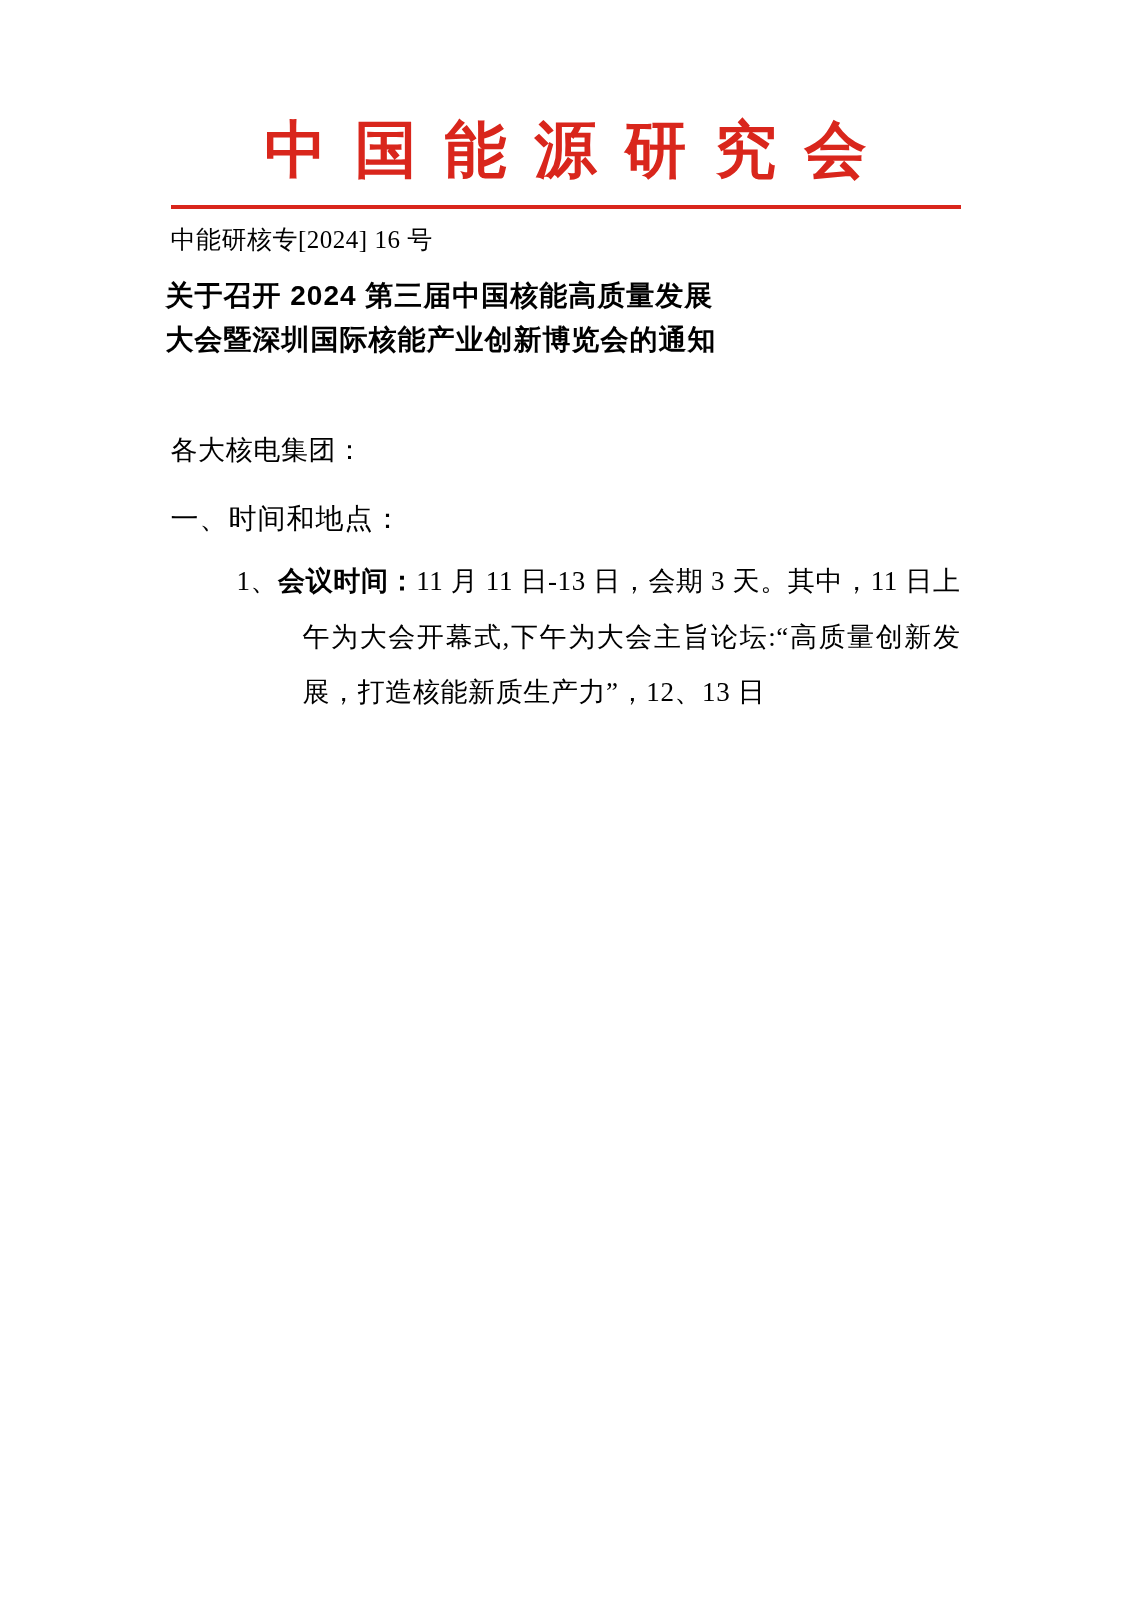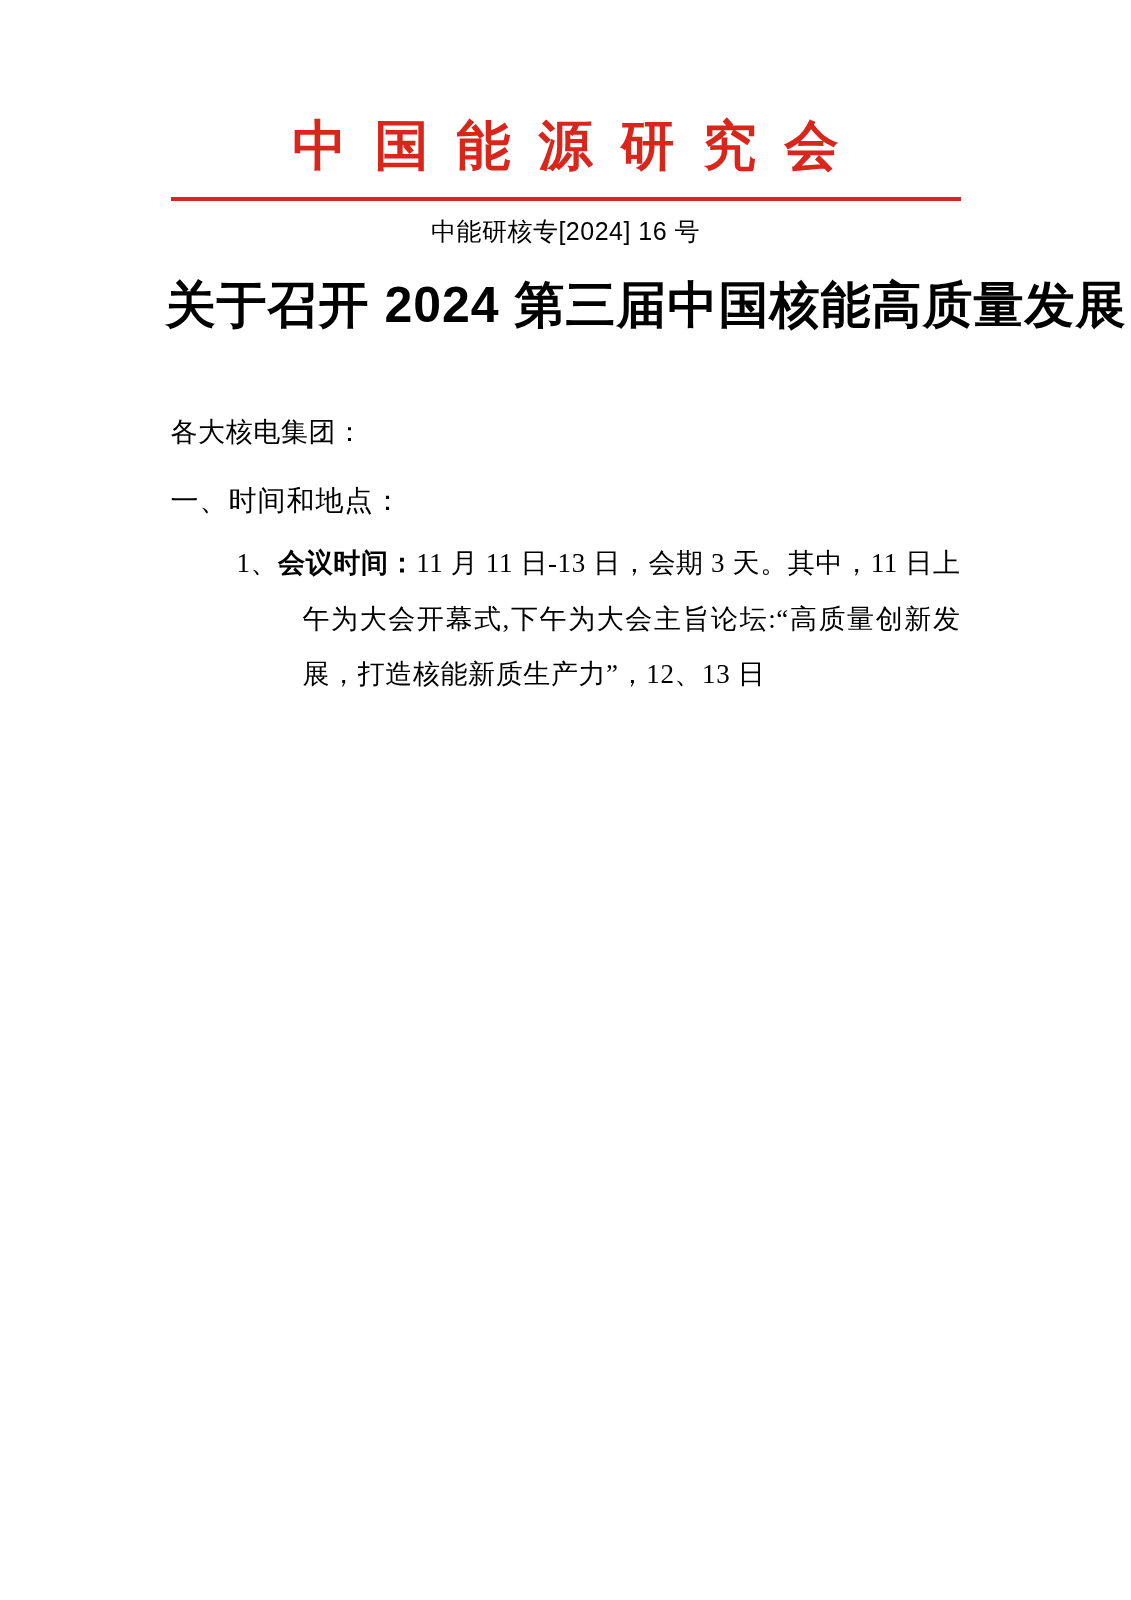--- a/index.html
+++ b/index.html
@@ -25,48 +25,48 @@
   
   .letterhead {
     margin: 0 auto;
     width: 790px;
     padding-top: 118px;
   }
   .letterhead-title {
     color: #d9261c;
     font-family: "Liberation Serif", "DejaVu Serif", serif;
     font-weight: bold;
-    font-size: 54px;
+    font-size: 62px;
     letter-spacing: 28px;
     text-align: center;
     white-space: nowrap;
     line-height: 1.05;
     text-indent: 28px;
   }
   .letterhead-rule {
     margin-top: 22px;
     height: 4px;
     background: #d9261c;
     width: 790px;
   }
   .doc-number {
     width: 790px;
     margin: 14px auto 0 auto;
-    text-align: center;
+    text-align: left;
     font-size: 25px;
     letter-spacing: 0.5px;
-    font-family: Liberation Sans, sans-serif;
+    font-family: Liberation Serif, serif;
   }
 
   
   .doc-title {
     width: 800px;
     margin: 18px auto 0 auto;
-    text-align: right;
-    font-size: 50px;
+    text-align: left;
+    font-size: 28px;
     font-weight: bold;
     line-height: 1.58;
     letter-spacing: 1px;
     font-family: "Liberation Sans", "DejaVu Sans", sans-serif;
   }
   .doc-title div { white-space: nowrap; }
 
   
   .body-block {
     width: 790px;
@@ -116,20 +116,21 @@
 
   <div class="letterhead">
     <div class="letterhead-title" style="color: rgb(217, 38, 28);">中国能源研究会</div>
     <div class="letterhead-rule" style="background: rgb(217, 38, 28);"></div>
   </div>
 
   <div class="doc-number">中能研核专[2024] 16 号</div>
 
   <div class="doc-title">
     <div>关于召开 2024 第三届中国核能高质量发展</div>
+    <div>大会暨深圳国际核能产业创新博览会的通知</div>
   </div>
 
   <div class="body-block">
 
     <div class="salutation">各大核电集团：</div>
 
 
 
     <div class="section-head">一、时间和地点：</div>
 

